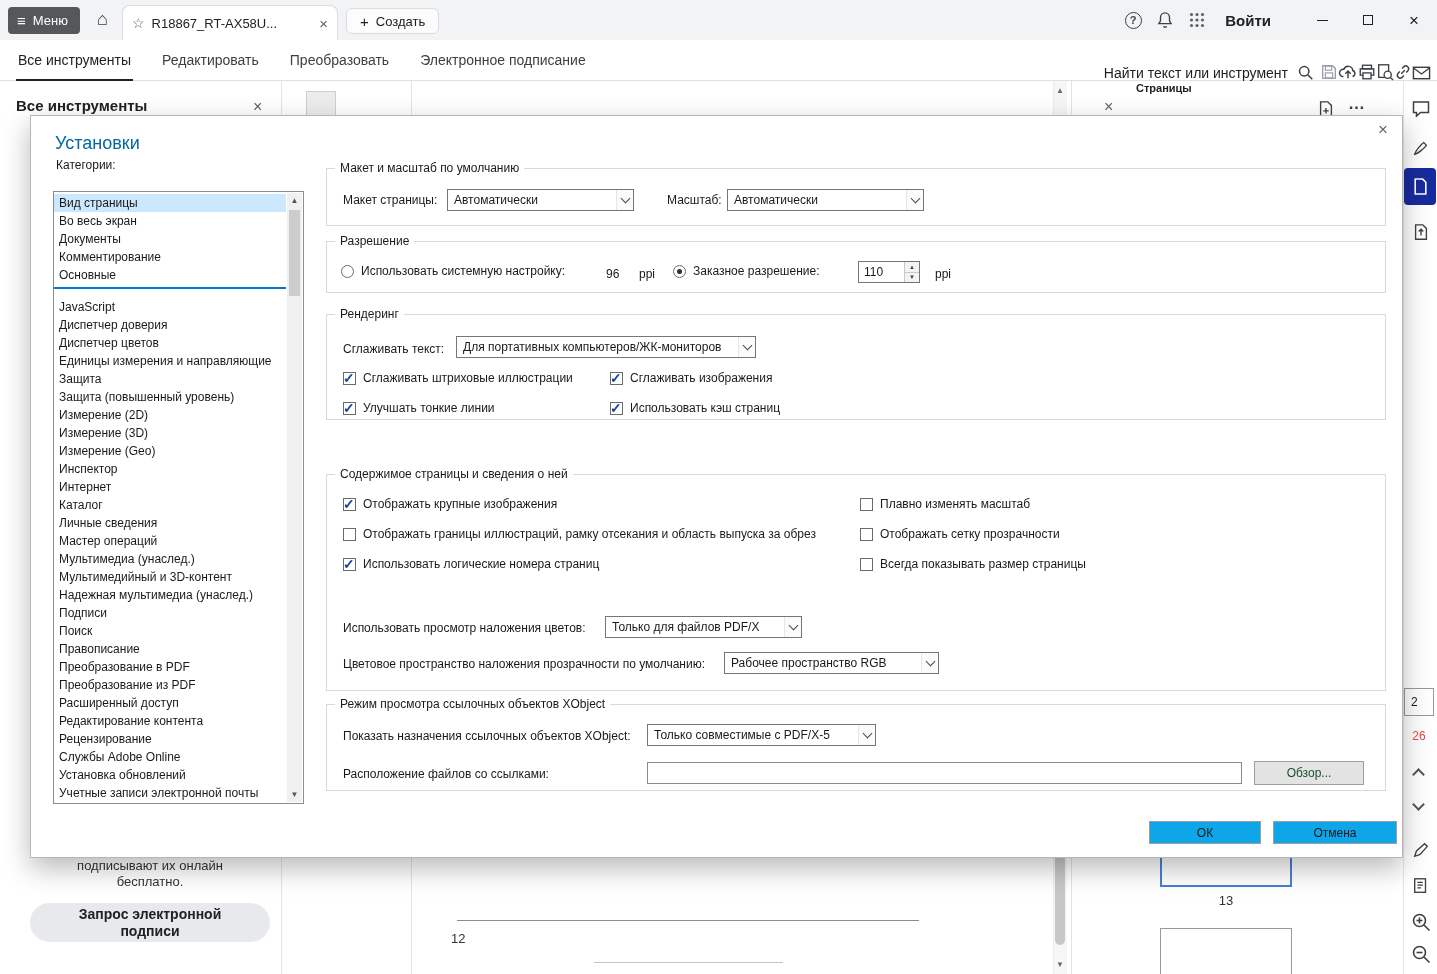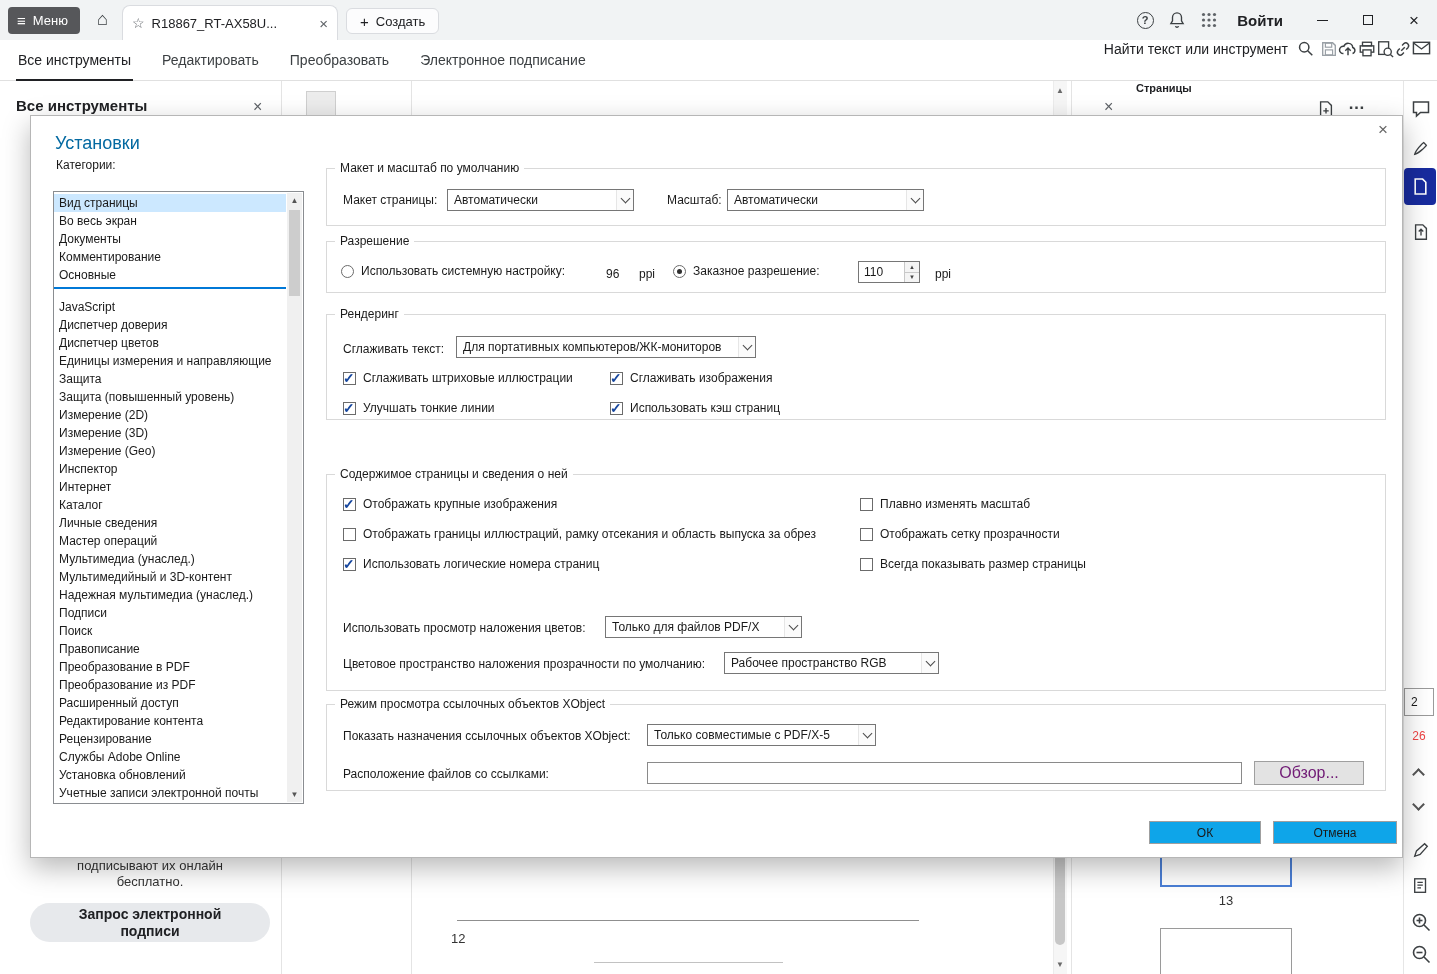--- a/index.html
+++ b/index.html
@@ -18,32 +18,32 @@
 .doc-tab .star{color:#5f6368;font-size:14px}
 .t-title{flex:1;font-size:13px;color:#202124;white-space:nowrap;overflow:hidden}
 .t-close{color:#5f6368;font-size:15px;line-height:1}
 .create-btn{position:absolute;left:346px;top:8px;height:26px;padding:0 13px;background:#fcfcfd;border:1px solid #dadce0;
   border-radius:6px;font-size:13px;color:#202124;display:flex;align-items:center;gap:7px;font-family:inherit}
 .create-btn .plus{font-size:15px;line-height:1}
 .tb-actions{position:absolute;right:0;top:0;height:40px;display:flex;align-items:center}
 .icon-slot{width:32px;display:flex;align-items:center;justify-content:center}
 .help-circle{width:17px;height:17px;border:1.6px solid #3c4043;border-radius:50%;font-size:11px;font-weight:bold;
   color:#3c4043;display:flex;align-items:center;justify-content:center}
-.signin{font-size:15px;font-weight:bold;color:#202124;margin:0 16px 0 12px}
+.signin{font-size:15px;font-weight:bold;color:#202124;margin:0 28px 0 12px}
 .winbtn{width:46px;height:40px;display:flex;align-items:center;justify-content:center;color:#202124}
 .min-glyph{width:11px;height:1px;background:#202124}
 .max-glyph{width:10px;height:10px;border:1px solid #202124}
 .close-glyph{font-size:17px;line-height:1}
 
 
 .toolbar{position:absolute;left:0;top:40px;width:100%;height:41px;background:#fff;border-bottom:1px solid #e0e0e0}
 .tb-tabs{position:absolute;left:16px;top:0;height:41px;display:flex;gap:27px}
 .tb-tab{display:flex;align-items:center;font-size:14px;color:#3c4043;border-bottom:2px solid transparent;padding:0 2px}
 .tb-tab.active{color:#202124;border-bottom-color:#202124}
-.tb-right{position:absolute;right:6px;top:0;height:41px;display:flex;align-items:flex-start;}
+.tb-right{position:absolute;right:6px;top:0;height:41px;display:flex;align-items:flex-end;}
 .find-group{display:flex;align-items:center;gap:9px;font-size:14px;color:#202124;margin-right:6px}
 
 
 .vline{position:absolute;width:1px;background:#e4e4e4}
 .lp-title{position:absolute;left:16px;top:97px;font-size:15px;font-weight:bold;color:#202124}
 .lp-close{position:absolute;left:253px;top:99px;font-size:16px;color:#5f6368;line-height:1}
 .thumb-box{position:absolute;left:306px;top:91px;width:30px;height:40px;background:#ececec;border:1px solid #cfcfcf}
 .scrolltrack{position:absolute;left:1053px;top:81px;width:14px;height:893px;background:#f6f6f6;border-left:1px solid #ececec}
 .scrollthumb{position:absolute;left:1055px;top:795px;width:10px;height:150px;background:#c7c7c7;border-radius:5px}
 .sarrow{position:absolute;font-size:8px;color:#6a6a6a;left:1056px}
@@ -101,21 +101,21 @@
 .cbox.on::after{content:"✓";position:absolute;left:-1px;top:-3px;font-size:14px;font-weight:bold;color:#17479e}
 .radio-row{position:absolute;display:flex;align-items:center;gap:7px;font-size:12px;white-space:nowrap}
 .rdot{width:13px;height:13px;border:1px solid #6b6b6b;border-radius:50%;background:#fff;position:relative;flex:none}
 .rdot.on::after{content:"";position:absolute;left:3px;top:3px;width:5px;height:5px;border-radius:50%;background:#2f2f2f}
 .spin{position:absolute;height:22px;border:1px solid #767676;background:#fff;display:flex}
 .spin-val{flex:1;padding:3px 4px 0 5px;font-size:12px}
 .spin-btns{width:15px;border-left:1px solid #c8c8c8;display:flex;flex-direction:column}
 .spin-btns span{flex:1;display:flex;align-items:center;justify-content:center;font-size:6px;color:#444;background:#f4f4f4}
 .spin-btns span:first-child{border-bottom:1px solid #c8c8c8}
 .txtin{position:absolute;height:22px;border:1px solid #8a8a8a;background:#fff;font-size:12px;padding:0 5px;font-family:inherit}
-.pushbtn{position:absolute;height:24px;background:#e3e3e3;border:1px solid #9f9f9f;font-size:16px;font-family:inherit;color:#701a75}
+.pushbtn{position:absolute;height:24px;background:#e3e3e3;border:1px solid #9f9f9f;font-size:12px;font-family:inherit;color:#14532d}
 .dlg-btn{position:absolute;top:705px;height:23px;background:#0ea5e9;border:1px solid #9f9f9f;font-size:12px;font-family:inherit;color:#1a1a1a}
 svg{display:block}
 </style>
 </head>
 <body>
 
 <div class="screen">
 
   <div class="titlebar">
     <button class="menu-btn">

